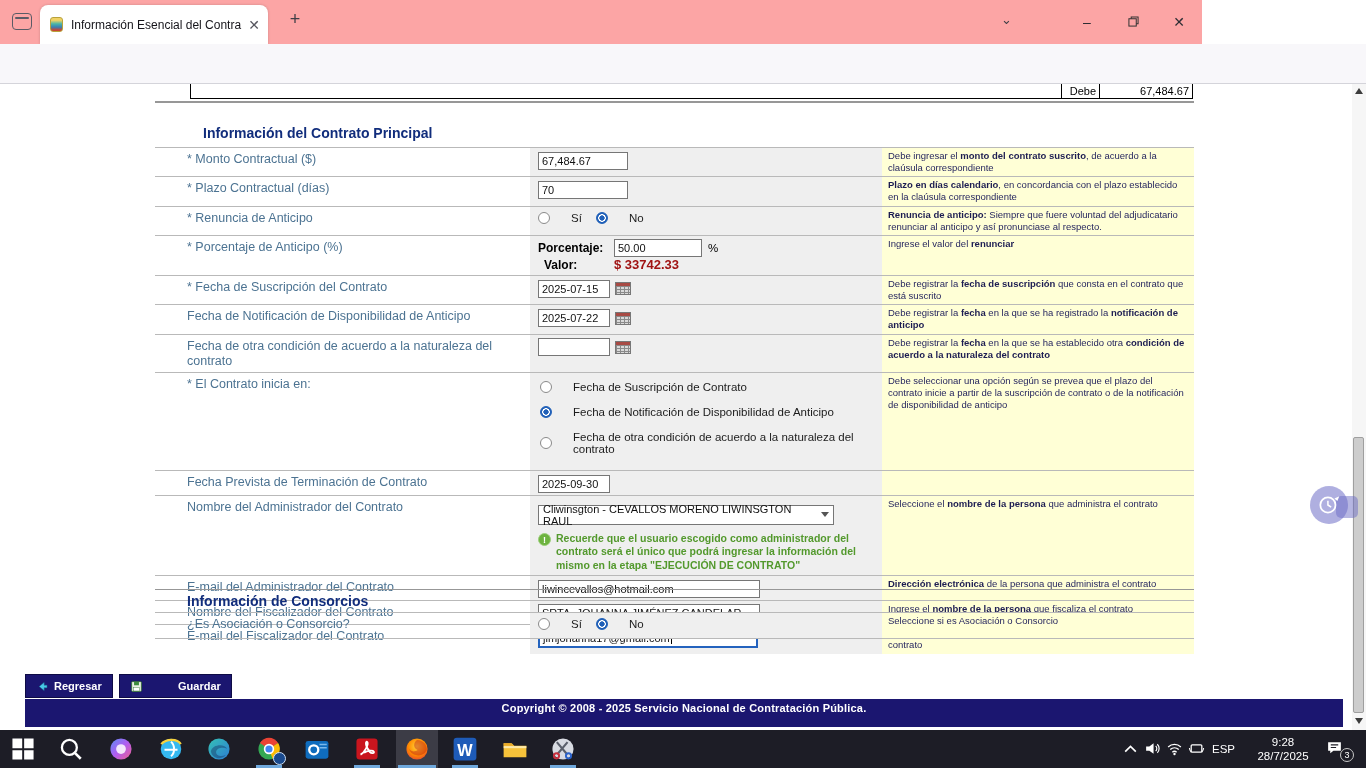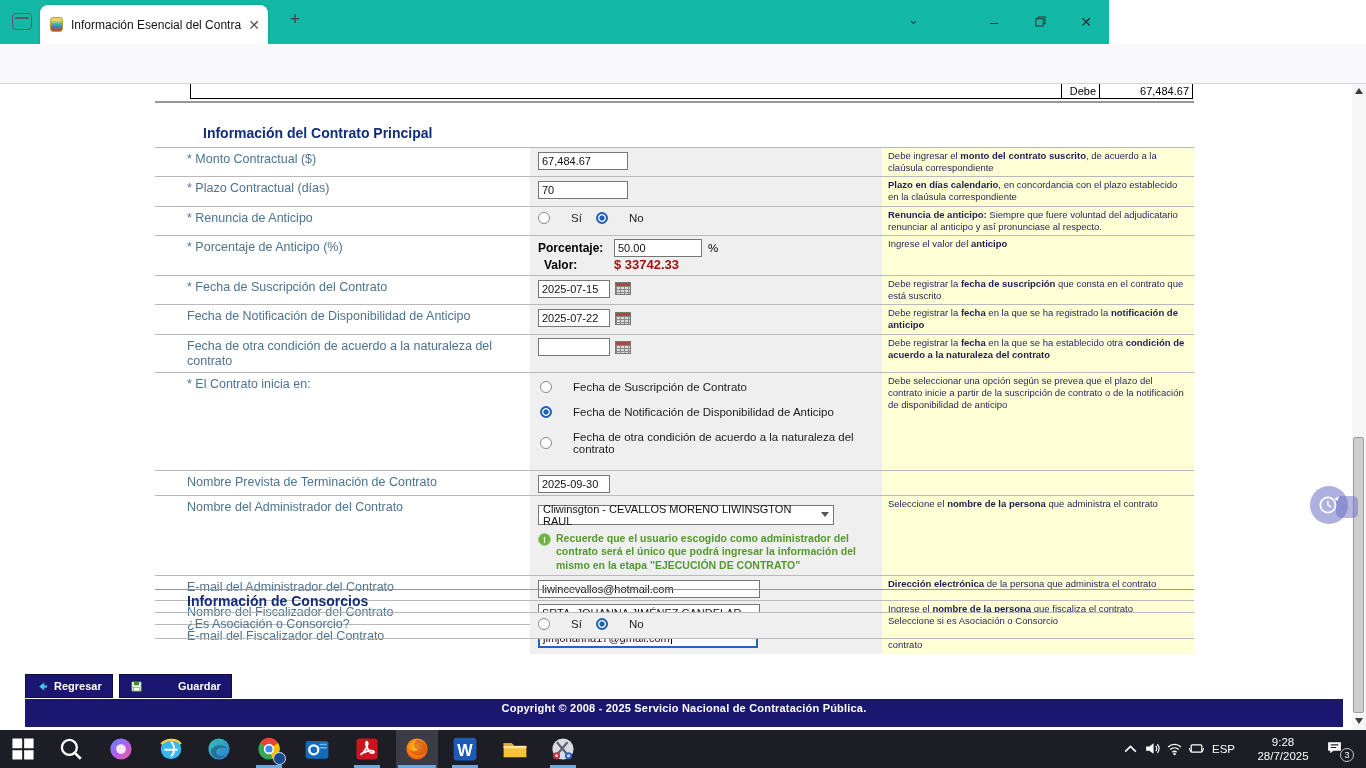--- a/index.html
+++ b/index.html
@@ -1,20 +1,20 @@
 <!DOCTYPE html>
 <html><head>
 <meta charset="utf-8">
 <style>
   * { margin:0; padding:0; box-sizing:border-box; }
   html,body { width:1366px; height:768px; font-family:"Liberation Sans", sans-serif; }
   #screen { position:relative; width:1366px; height:768px; background:#fff; overflow:hidden; }
 
   
-  .tabbar { position:absolute; left:0; top:0; width:1109px; height:44px; background:#14b8a6; }
+  .tabbar { position:absolute; left:0; top:0; width:1202px; height:44px; background:#fca5a5; }
   .fxview { position:absolute; left:12px; top:13px; width:20px; height:17px; border:1.6px solid #5b5b66; border-radius:4px; }
   .fxview::before { content:""; position:absolute; left:2px; right:2px; top:2.5px; height:2px; background:#5b5b66; border-radius:1px; }
   .tab { position:absolute; left:40px; top:5px; width:228px; height:39px; background:#fff; border-radius:8px 8px 0 0;
          box-shadow:0 0 3px rgba(0,0,0,.18); display:flex; align-items:center; padding:0 8px 0 10px; }
   .favicon { width:13px; height:15px; border-radius:3px; flex:0 0 auto;
              background:linear-gradient(180deg,#f0d264 18%,#49b6a8 45%,#3a7fb4 70%,#c74634 92%); border:1px solid #b9a23c; }
   .tabtitle { font-size:12px; color:#15141a; margin-left:8px; white-space:nowrap; overflow:hidden; flex:1 1 auto; }
   .tabclose { font-size:14px; color:#55555e; margin-left:6px; flex:0 0 auto; }
   .newtab { position:absolute; left:282px; top:9px; font-size:18px; color:#3e3e46; width:26px; text-align:center; }
   .winctl { position:absolute; right:0; top:0; height:44px; display:flex; align-items:center; }
@@ -216,21 +216,21 @@
             <div class="pline">
               <span class="plab">Porcentaje:</span>
               <span class="tinput" style="width: 88px;">50.00</span>
               <span class="psuffix">%</span>
             </div>
             <div class="pline">
               <span class="plab indent">Valor:</span>
               <span class="pred">$ 33742.33</span>
             </div>
           </div>
-          <div class="fh"><span>Ingrese el valor del </span><b>anticipo</b></div>
+          <div class="fh"><span>Ingrese el valor del </span><b>renunciar</b></div>
         </div>
         <div class="frow" style="min-height: 25px;">
           <div class="fl">* Fecha de Suscripción del Contrato</div>
           <div class="fc"><span class="tinput" style="width: 72px;">2025-07-15</span><span class="calicon"></span></div>
           <div class="fh"><span>Debe registrar la </span><b>fecha de suscripción</b><span> que consta en el contrato que está suscrito</span></div>
         </div>
         <div class="frow" style="min-height: 25px;">
           <div class="fl">Fecha de Notificación de Disponibilidad de Anticipo</div>
           <div class="fc"><span class="tinput" style="width: 72px;">2025-07-22</span><span class="calicon"></span></div>
           <div class="fh"><span>Debe registrar la </span><b>fecha</b><span> en la que se ha registrado la </span><b>notificación de anticipo</b></div>
@@ -252,21 +252,21 @@
               <span>Fecha de Notificación de Disponibilidad de Anticipo</span>
             </span>
             <span class="radioopt">
               <span class="radio"></span>
               <span>Fecha de otra condición de acuerdo a la naturaleza del contrato</span>
             </span>
           </div>
           <div class="fh"><span>Debe seleccionar una opción según se prevea que el plazo del contrato inicie a partir de la suscripción de contrato o de la notificación de disponibilidad de anticipo</span></div>
         </div>
         <div class="frow" style="min-height: 25px;">
-          <div class="fl">Nombre Prevista de Terminación de Contrato</div>
+          <div class="fl">Fecha Prevista de Terminación de Contrato</div>
           <div class="fc"><span class="tinput" style="width: 72px;">2025-09-30</span></div>
           <div class="fh"></div>
         </div>
         <div class="frow" style="min-height: 68px;">
           <div class="fl">Nombre del Administrador del Contrato</div>
           <div class="fc"><div class="selbox">
               <span>Cliwinsgton - CEVALLOS MORENO LIWINSGTON RAUL</span>
               <span class="selarrow"></span>
             </div><div class="selnote">
               <span class="noteicon">!</span>

